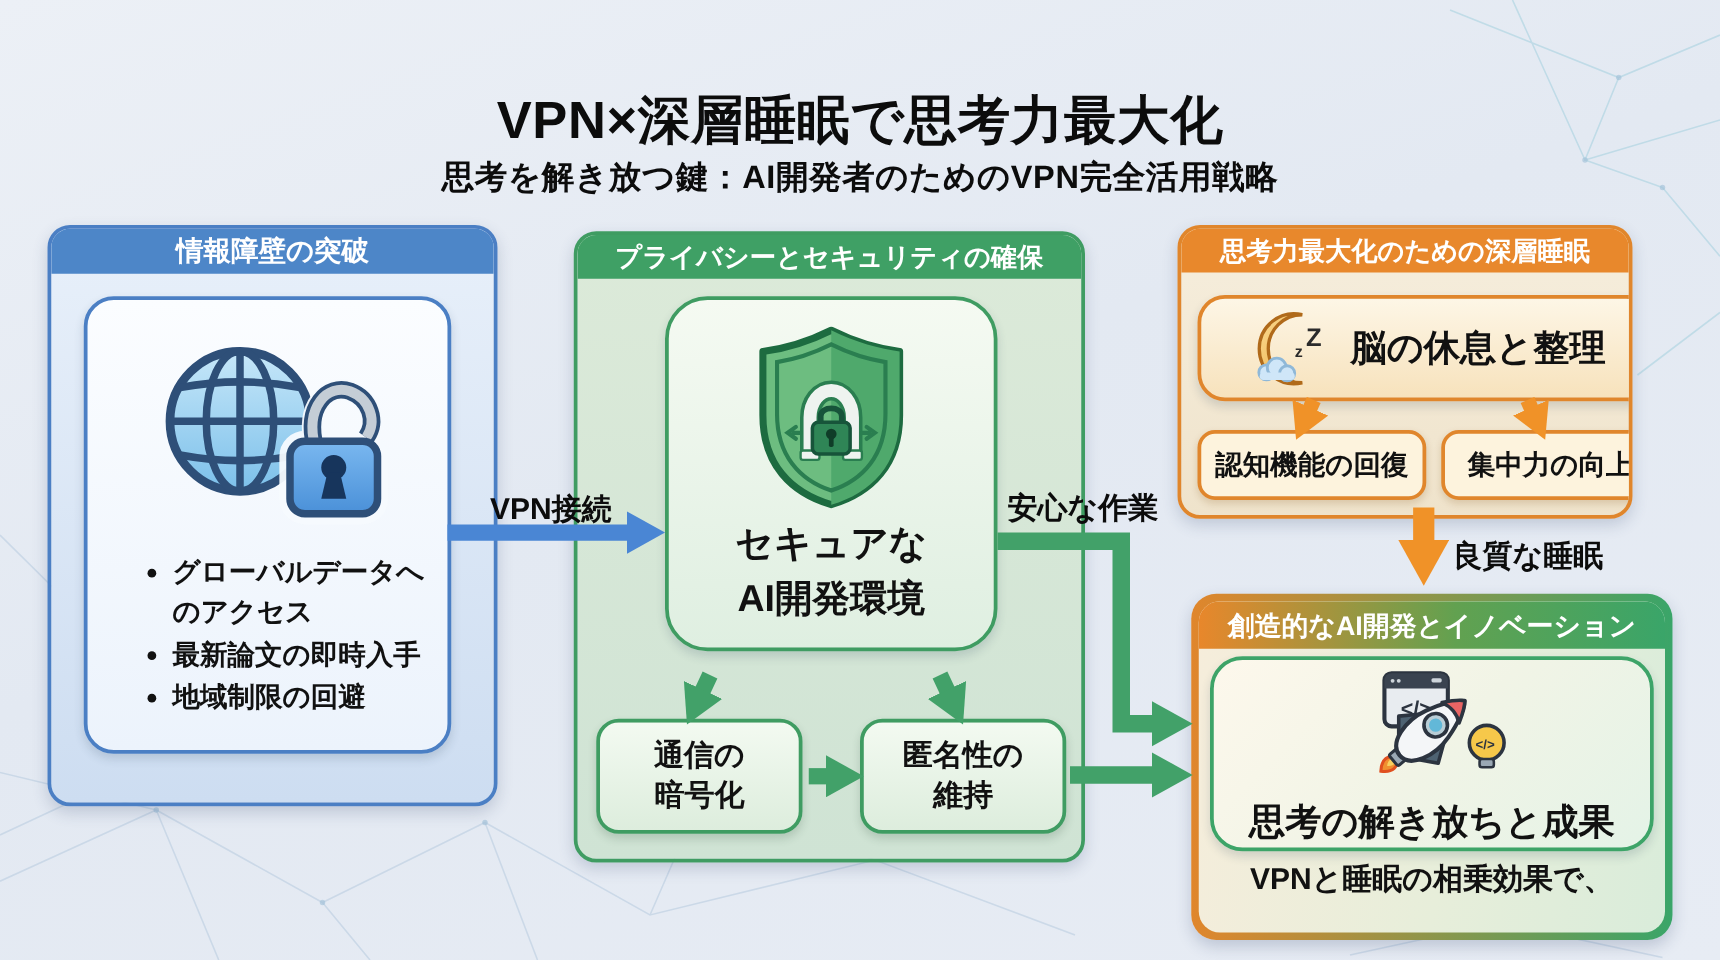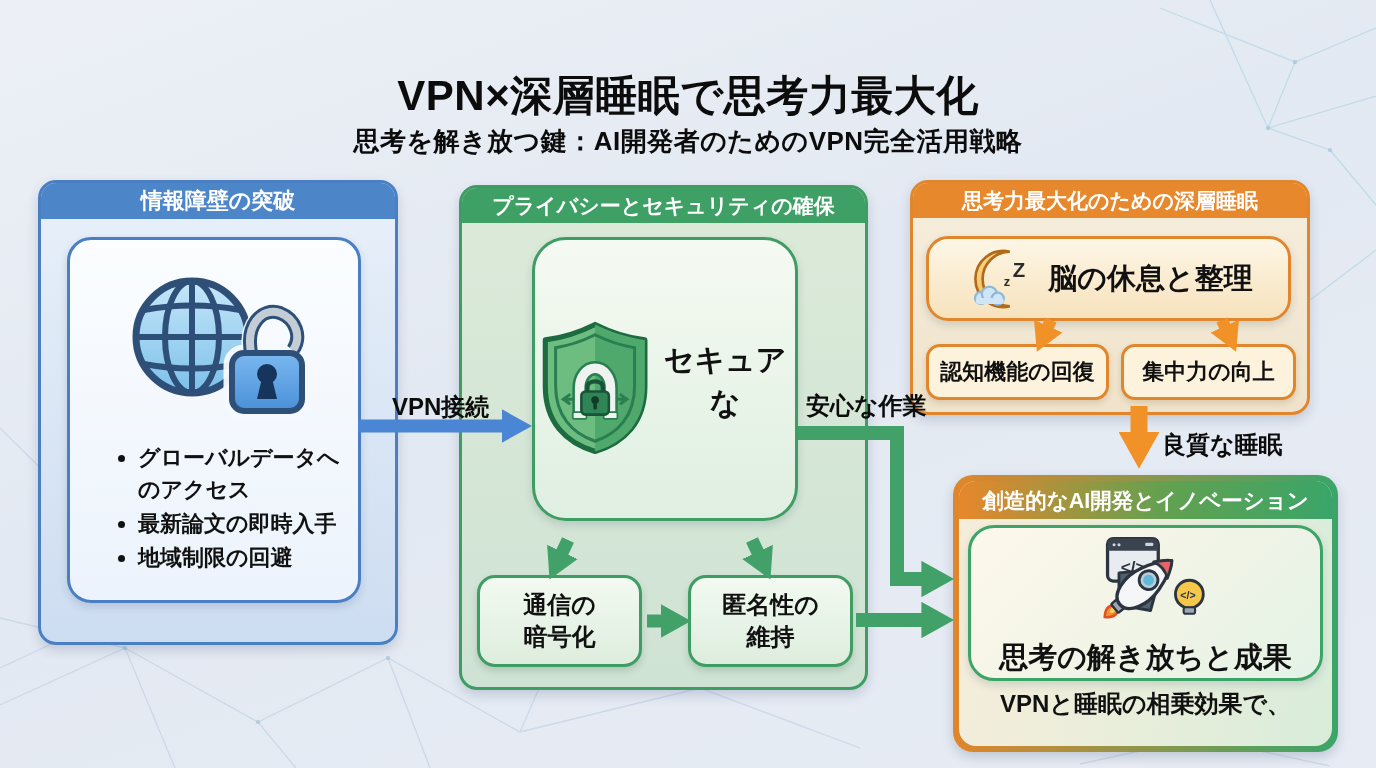--- a/index.html
+++ b/index.html
@@ -40,32 +40,32 @@
   .info-card li { margin-bottom:2px; }
 
   
   .privacy-box { left:459px; top:185px; width:409px; height:505px;
                  border:3px solid #3f9c62;
                  background:linear-gradient(180deg,#dcead9 0%,#cfe3d4 100%); }
   .privacy-box .box-header { height:35px; background:#3fa065; font-size:21px; }
   .secure-card { left:70px; top:49px; width:266px; height:284px;
                  border:3px solid #3f9c62; border-radius:34px;
                  background:linear-gradient(180deg,#f5faf2 0%,#dfefe1 100%);
-                 display:flex; flex-direction:row; align-items:center; }
+                 display:flex; flex-direction:column; align-items:center; }
   .secure-title { margin-top:4px; font-size:30px; font-weight:900; text-align:center; line-height:1.45; }
   .gsub { position:absolute; border:3px solid #3f9c62; border-radius:18px;
           background:linear-gradient(180deg,#f3faf1 0%,#ddeddd 100%);
           display:flex; flex-direction:column; align-items:center; justify-content:center;
           font-size:24px; font-weight:800; line-height:1.32; text-align:center;
           box-shadow:0 4px 7px rgba(40,70,50,.18); }
   .gsub1 { left:15px; top:387px; width:165px; height:92px; }
   .gsub2 { left:226px; top:387px; width:165px; height:92px; }
 
   
-  .sleep-box { left:910px; top:180px; width:400px; height:235px;
+  .sleep-box { left:942px; top:180px; width:364px; height:235px;
                border:3px solid #e0862c;
                background:linear-gradient(180deg,#f6eedd 0%,#efe3cb 100%); }
   .sleep-box .box-header { height:35px; background:#e8882c; font-size:21px; }
   .sleep-main { left:13px; top:53px; width:365px; height:85px;
                 border:3px solid #e0862c; border-radius:22px;
                 background:linear-gradient(180deg,#fdf6e6 0%,#f7e2bc 100%);
                 display:flex; align-items:center; justify-content:center; gap:12px;
                 font-size:29px; font-weight:900; }
   .osub { position:absolute; border:3px solid #e0862c; border-radius:14px;
           background:#fdf3dd; display:flex; align-items:center; justify-content:center;
@@ -179,20 +179,21 @@
         <rect x="80" y="108" width="16" height="8" rx="2" fill="#eef3ef" stroke="#2a7e50" stroke-width="2"></rect>
         <path d="M61 86 V79 C61 70 79 70 79 79 V86" fill="none" stroke="#17543a" stroke-width="5"></path>
         <rect x="54" y="84" width="32" height="27" rx="5" fill="#2f8556" stroke="#17543a" stroke-width="3"></rect>
         <circle cx="70" cy="94" r="4.5" fill="#0f3d28"></circle>
         <rect x="68" y="96" width="4" height="9" rx="1.5" fill="#0f3d28"></rect>
         <path d="M40 88 L33 93 L40 98 M44 93 H38" fill="none" stroke="#2a7e50" stroke-width="3.5" stroke-linecap="round"></path>
         <path d="M100 88 L107 93 L100 98 M96 93 H102" fill="none" stroke="#2a7e50" stroke-width="3.5" stroke-linecap="round"></path>
       </svg>
       <div class="secure-title">
         <div>セキュアな</div>
+        <div>AI開発環境</div>
       </div>
     </div>
     <div class="gsub gsub1">
       <div>通信の</div>
       <div>暗号化</div>
     </div>
     <div class="gsub gsub2">
       <div>匿名性の</div>
       <div>維持</div>
     </div>

